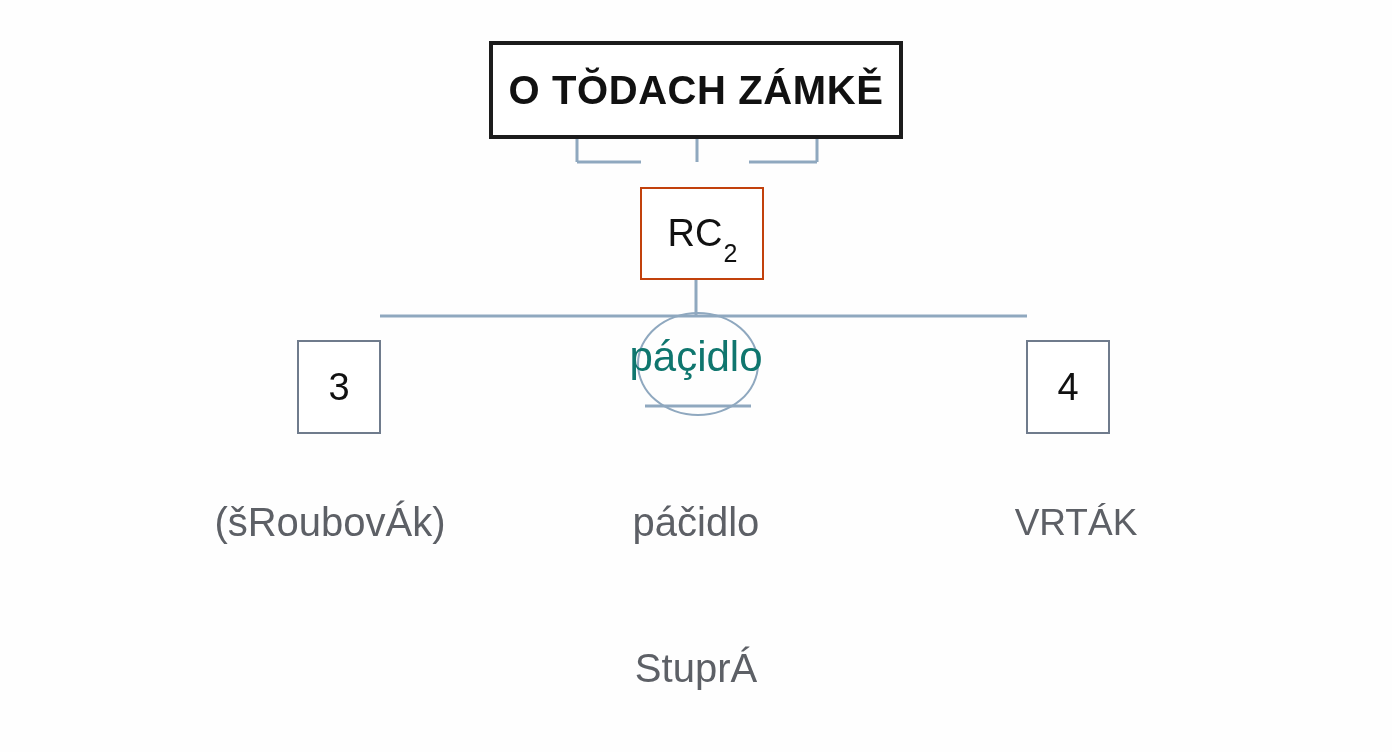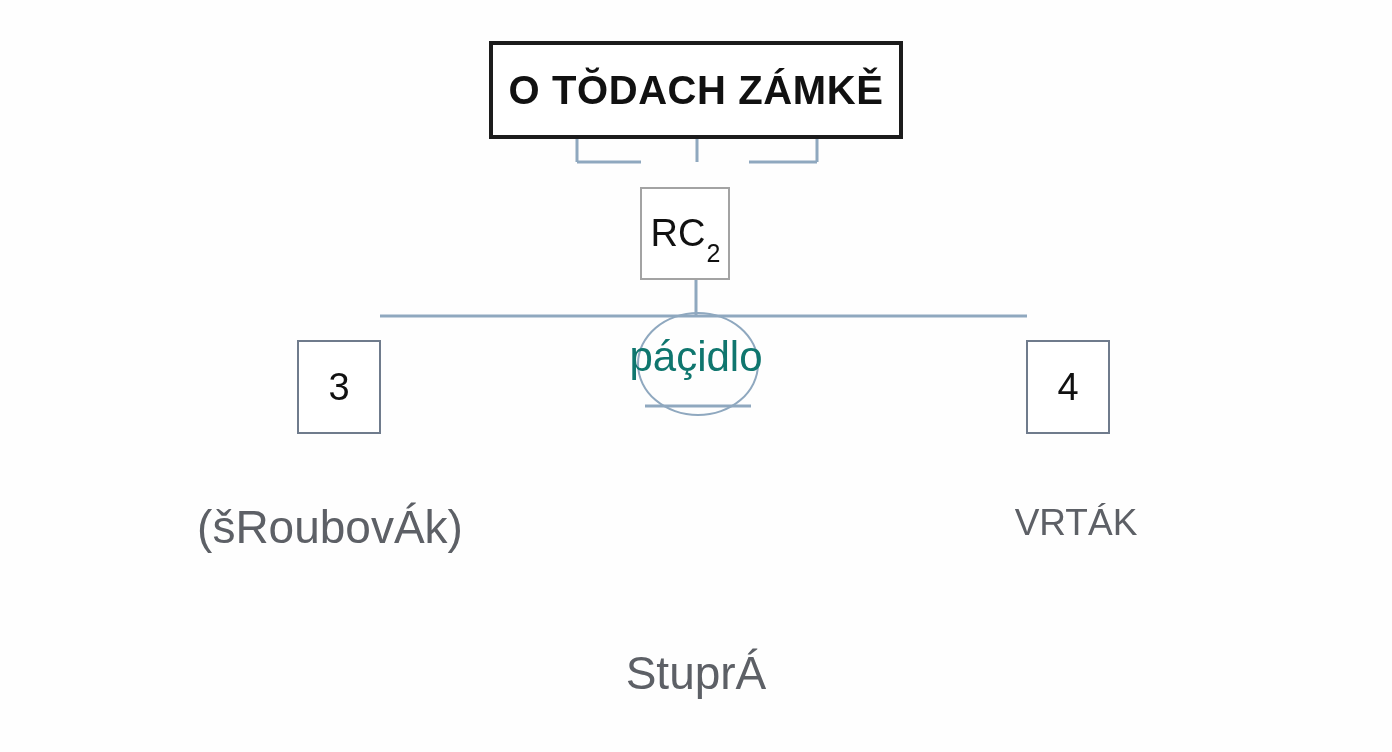--- a/index.html
+++ b/index.html
@@ -51,23 +51,23 @@
     border: 4px solid #1c1c1c;
     font-size: 40px;
     font-weight: bold;
     letter-spacing: 0.6px;
     z-index: 3;
   }
 
   .node-rc {
     left: 640px;
     top: 163px;
-    width: 90px;
+    width: 124px;
     height: 93px;
-    border: 2px solid #a3a3a3;
+    border: 2px solid #c2410c;
     font-size: 38px;
     font-weight: normal;
     z-index: 3;
     text-align: center;
   }
   .node-rc .sub {
     font-size: 25px;
     vertical-align: sub;
     line-height: 0;
     position: relative;
@@ -108,21 +108,21 @@
     color: #0f766e;
     z-index: 4;
     white-space: nowrap;
   }
 
   
   .caption {
     position: absolute;
     text-align: center;
     color: #5d6066;
-    font-size: 46px;
+    font-size: 40px;
     white-space: nowrap;
     z-index: 3;
   }
   .cap-left   { left: 130px;  top: 500px; width: 400px; }
   .cap-center { left: 596px;  top: 500px; width: 200px; }
   .cap-right  { left: 966px;  top: 502px; width: 220px; font-size: 37px; }
   .cap-bottom { left: 596px;  top: 646px; width: 200px; }
 </style>
 </head>
 <body>
@@ -161,18 +161,19 @@
 
   <div class="node node-leaf node-right">
     <span>4</span>
   </div>
 
   <div class="node-ellipse"></div>
   <div class="ellipse-label">páçidlo</div>
 
   <div class="caption cap-left">(šRoubovÁk)</div>
 
+  <div class="caption cap-center">páčidlo</div>
 
   <div class="caption cap-right">VRTÁK</div>
 
   <div class="caption cap-bottom">StuprÁ</div>
 
 </div>
 
 </body></html>

